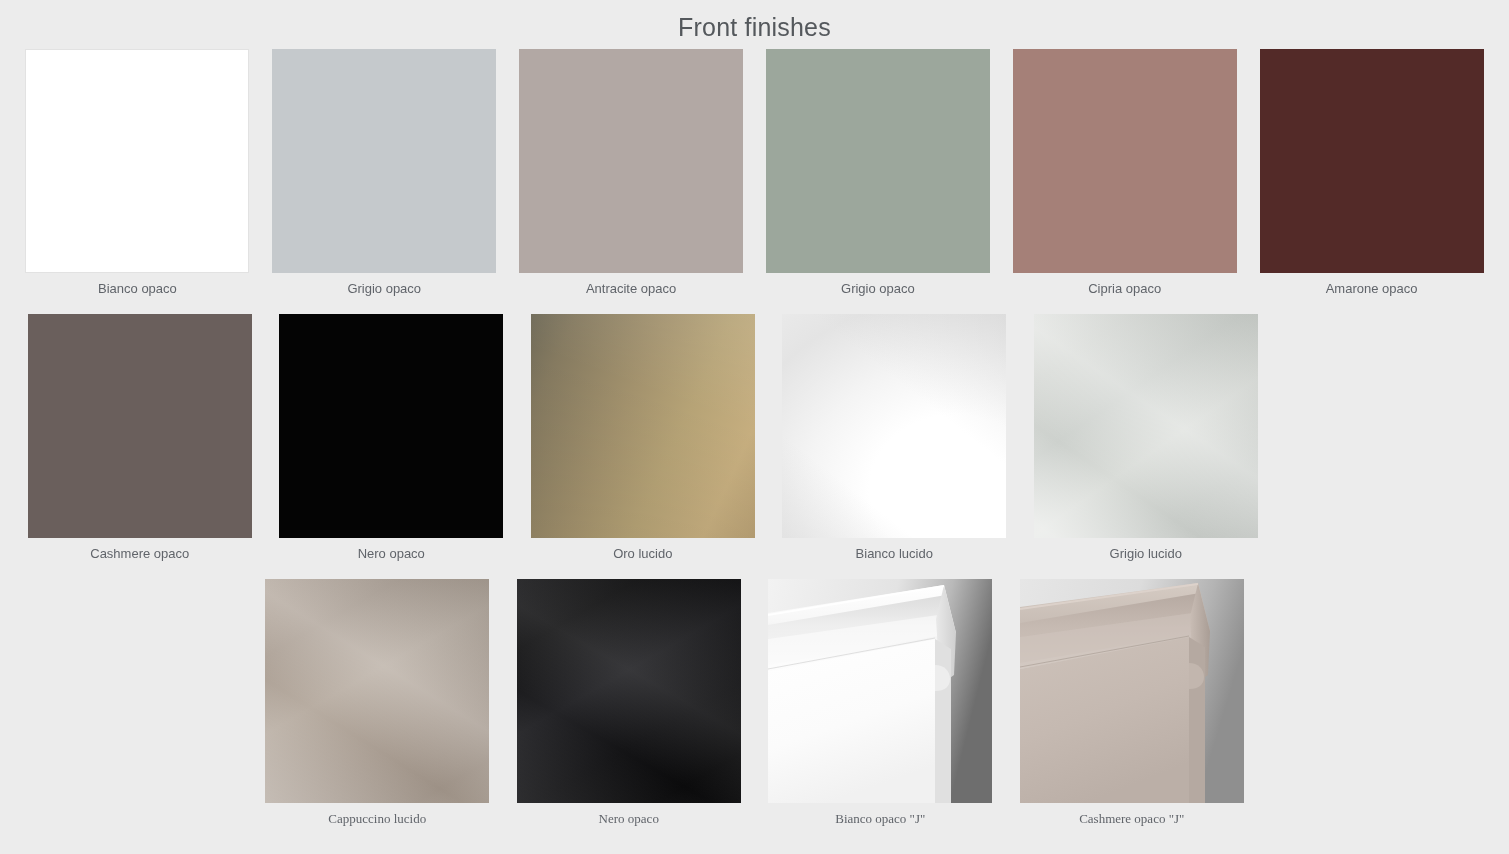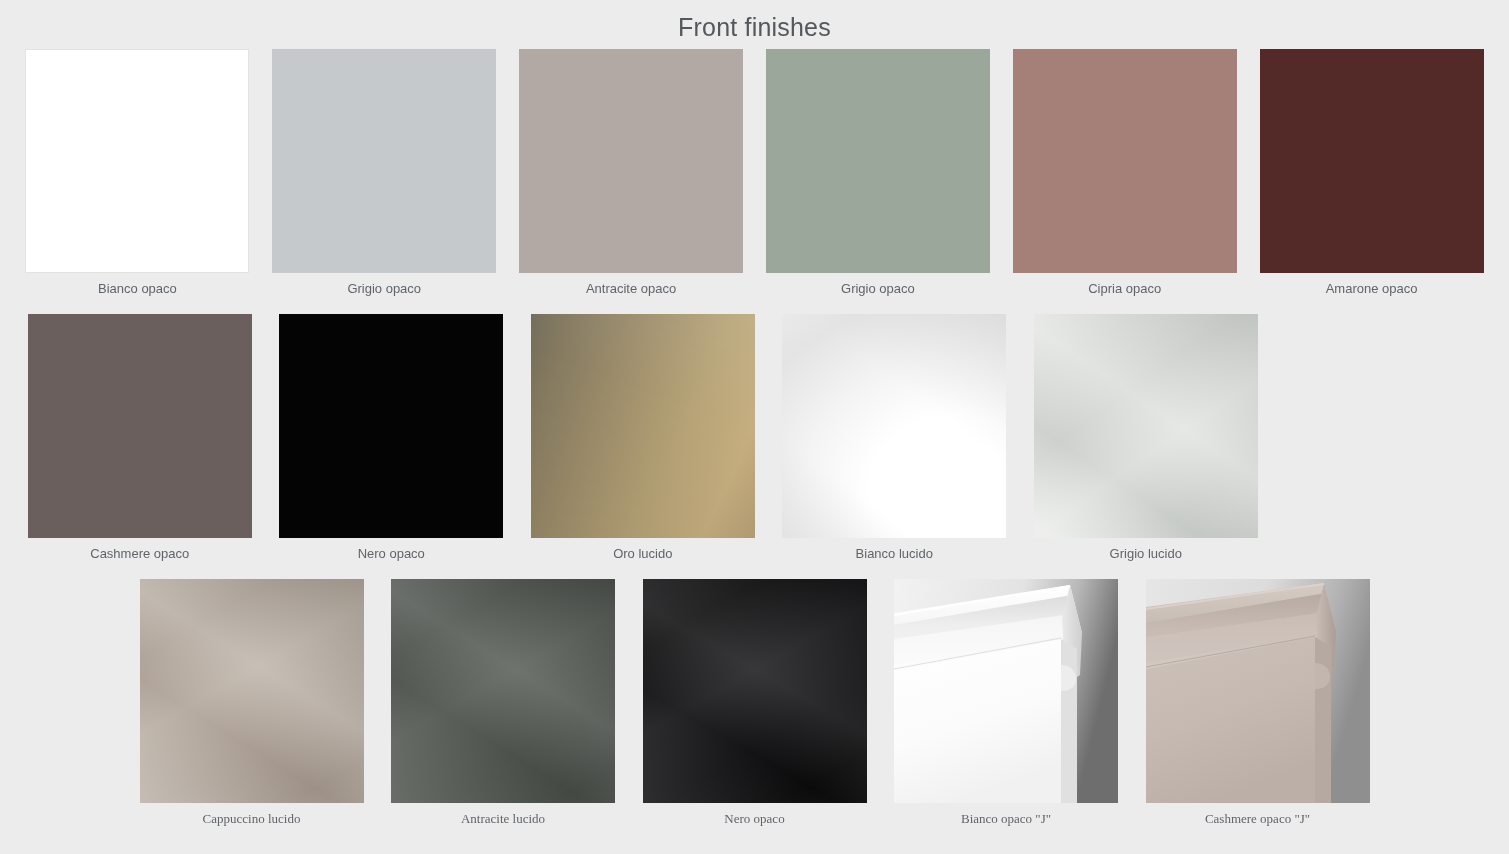--- a/index.html
+++ b/index.html
@@ -244,24 +244,20 @@
       <div class="cell">
         <div class="swatch f-grigio-lucido"></div>
         <div class="caption">Grigio lucido</div>
       </div>
     </div>
 
     <div class="row centered">
       <div class="cell">
         <div class="swatch f-cappuccino-lucido"></div>
         <div class="caption">Cappuccino lucido</div>
-      </div>
-      <div class="cell">
-        <div class="swatch f-antracite-lucido"></div>
-        <div class="caption">Antracite lucido</div>
       </div>
       <div class="cell">
         <div class="swatch f-nero-lucido"></div>
         <div class="caption">Nero opaco</div>
       </div>
 
       <div class="cell">
         <div class="swatch j-render">
           <svg viewBox="0 0 224 224" xmlns="http://www.w3.org/2000/svg" aria-hidden="true">
             <defs>

